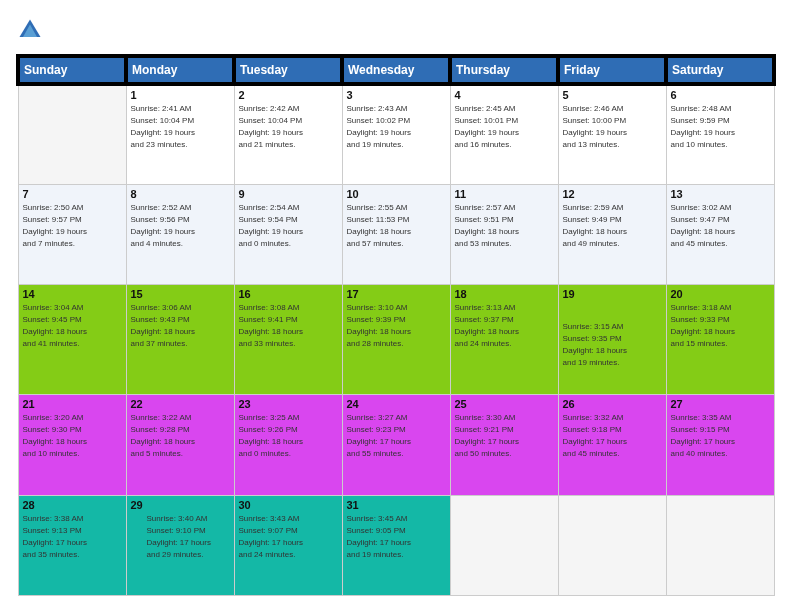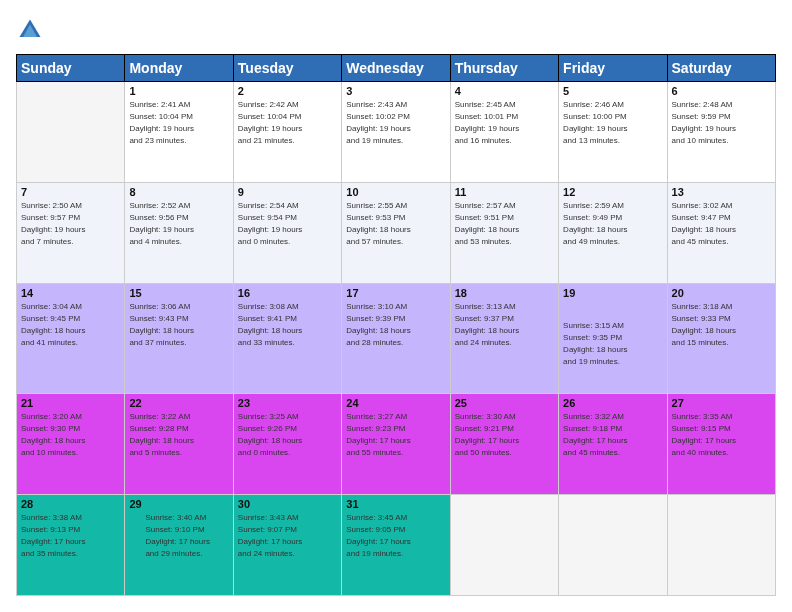--- a/index.html
+++ b/index.html
@@ -56,25 +56,25 @@
     .calendar {
       flex: 1;
       border: 1px solid #ccc;
       border-collapse: collapse;
       width: 100%;
       table-layout: fixed;
     }
     .calendar th {
       background: #2f6db5;
       color: #fff;
-      font-size: 14px;
+      font-size: 12px;
       font-weight: bold;
       padding: 5px 4px;
       text-align: left;
-      border: 1px solid #000000;
+      border: 4px solid #000000;
     }
     .calendar td {
       vertical-align: top;
       border: 1px solid #ccc;
       padding: 3px 4px;
       font-size: 8.5px;
       color: #333;
       height: 80px;
     }
     .calendar td.empty {
@@ -190,21 +190,21 @@
           <td>
             <span class="day-number">9</span>
             <div class="day-info" style="white-space: pre-line;">Sunrise: 2:54 AM
 Sunset: 9:54 PM
 Daylight: 19 hours
 and 0 minutes.</div>
           </td>
           <td>
             <span class="day-number">10</span>
             <div class="day-info" style="white-space: pre-line;">Sunrise: 2:55 AM
-Sunset: 9:53 PM
+Sunset: 11:53 PM
 Daylight: 18 hours
 and 57 minutes.</div>
           </td>
           <td>
             <span class="day-number">11</span>
             <div class="day-info" style="white-space: pre-line;">Sunrise: 2:57 AM
 Sunset: 9:51 PM
 Daylight: 18 hours
 and 53 minutes.</div>
           </td>
@@ -216,21 +216,21 @@
 and 49 minutes.</div>
           </td>
           <td>
             <span class="day-number">13</span>
             <div class="day-info" style="white-space: pre-line;">Sunrise: 3:02 AM
 Sunset: 9:47 PM
 Daylight: 18 hours
 and 45 minutes.</div>
           </td>
         </tr>
-        <tr style="background: #c4b5fd;">
+        <tr style="background: #84cc16;">
           <td>
             <span class="day-number">14</span>
             <div class="day-info" style="white-space: pre-line;">Sunrise: 3:04 AM
 Sunset: 9:45 PM
 Daylight: 18 hours
 and 41 minutes.</div>
           </td>
           <td>
             <span class="day-number">15</span>
             <div class="day-info" style="white-space: pre-line;">Sunrise: 3:06 AM

